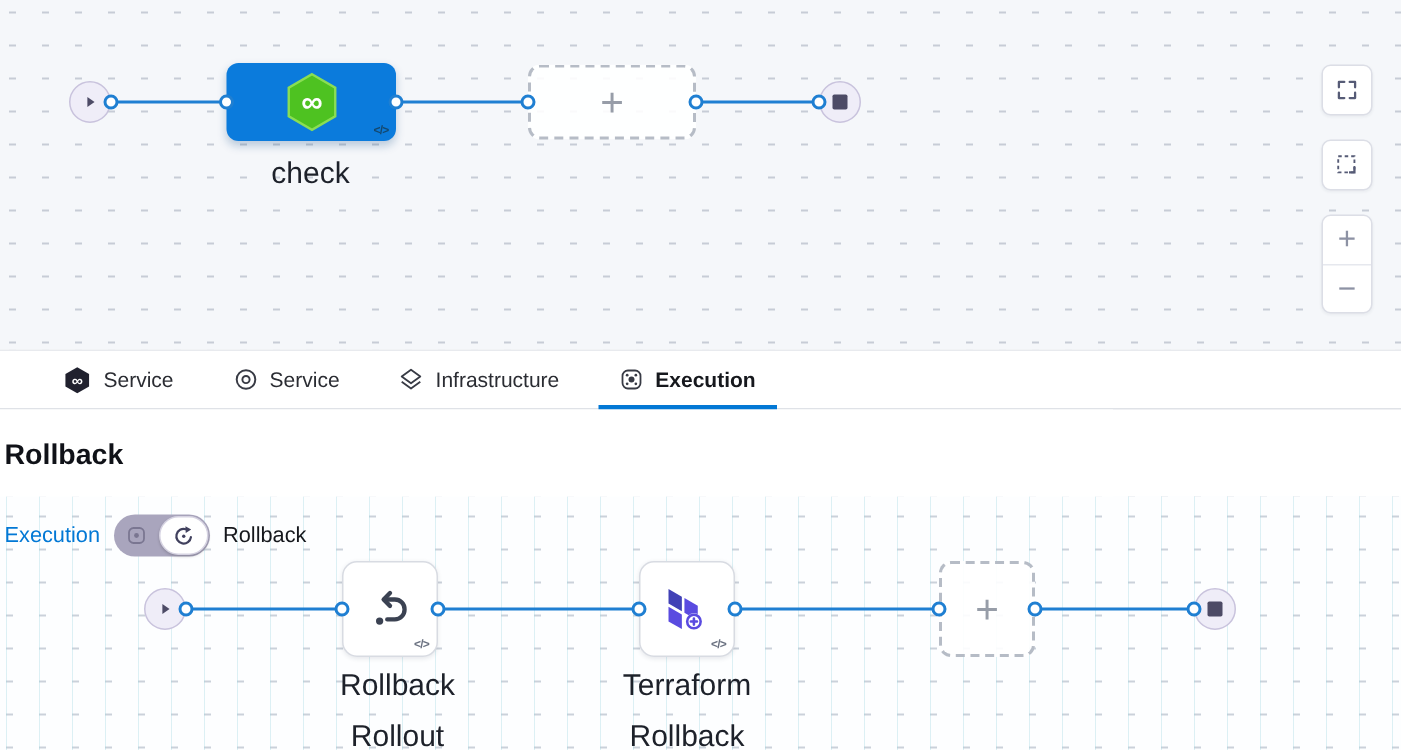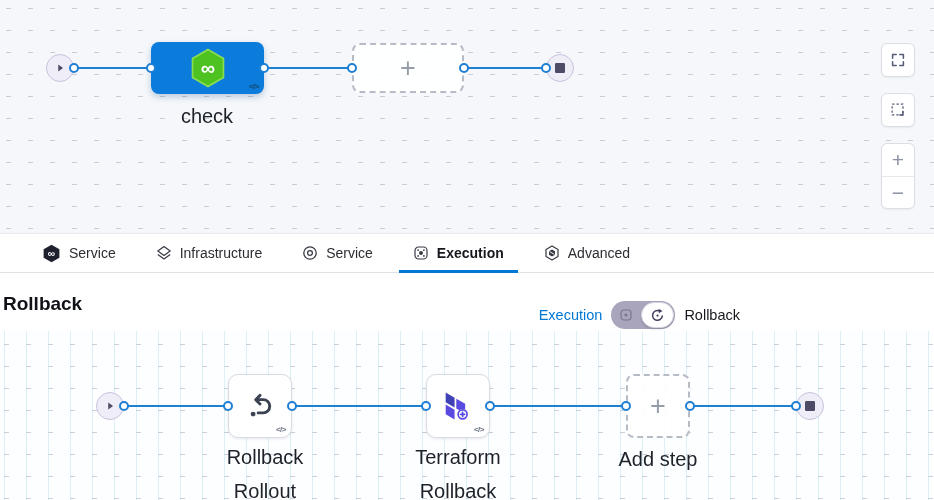--- a/index.html
+++ b/index.html
@@ -68,21 +68,21 @@
   .tab { position:relative; display:flex; align-items:center; gap:8px;
           padding:0 14px; margin-right:12px; cursor:pointer; font-size:14px;
           color:#2b2d33; white-space:nowrap; }
   .tab.active { font-weight:700; color:#16181d; }
   .tab.active::after { content:""; position:absolute; left:0; right:0; bottom:-1px;
           height:3px; background:#0278d5; }
 
   
   .section-header { position:absolute; left:0; top:273px; width:742px; height:58px;
           background:#fff; display:flex; justify-content:space-between;
-          align-items:flex-start; padding:0 2px 0 3px; z-index:4; }
+          align-items:flex-start; padding:0 2px 0 3px; z-index:4;flex-direction:column; }
   .section-title { margin-top:20px; font-size:19px; font-weight:700; color:#101218; }
   .mode-group { margin-top:28px; display:flex; align-items:center; gap:9px; }
   .exec-link { color:#0278d5; font-size:14.5px; font-weight:500; cursor:pointer; }
   .mode-label { color:#16181d; font-size:14.5px; }
   .toggle { position:relative; width:64px; height:28px; border-radius:15px;
           background:#a9a5bd; cursor:pointer; }
   .toggle-left { position:absolute; left:9px; top:8px; opacity:.55; }
   .toggle-thumb { position:absolute; right:1px; top:1px; width:33px; height:26px;
           background:#fff; border:1px solid #d6d3e2; border-radius:13px;
           display:flex; align-items:center; justify-content:center;
@@ -151,50 +151,42 @@
   <div class="tab-bar">
     <div class="tab">
       <svg width="19" height="19" viewBox="0 0 20 20">
         <polygon points="10,0.8 18.3,5.6 18.3,14.4 10,19.2 1.7,14.4 1.7,5.6" fill="#20212e"></polygon>
         <text x="10" y="14" text-anchor="middle" font-size="11" font-weight="bold" fill="#ffffff">∞</text>
       </svg>
       <span>Service</span>
     </div>
     <div class="tab">
       <svg width="16" height="16" viewBox="0 0 16 16">
+        <circle cx="8" cy="8" r="6.2" fill="none" stroke="#383b45" stroke-width="1.3"></circle>
+        <circle cx="8" cy="8" r="2.4" fill="none" stroke="#383b45" stroke-width="1.3"></circle>
+      </svg>
+      <span>Service</span>
+    </div>
+    <div class="tab">
+      <svg width="16" height="16" viewBox="0 0 16 16">
         <path d="M8 1.5 14.2 6 8 10.5 1.8 6Z" fill="none" stroke="#383b45" stroke-width="1.2" stroke-linejoin="round"></path>
         <path d="M1.8 9.5 8 14 14.2 9.5" fill="none" stroke="#383b45" stroke-width="1.2" stroke-linejoin="round"></path>
       </svg>
       <span>Infrastructure</span>
-    </div>
-    <div class="tab">
-      <svg width="16" height="16" viewBox="0 0 16 16">
-        <circle cx="8" cy="8" r="6.2" fill="none" stroke="#383b45" stroke-width="1.3"></circle>
-        <circle cx="8" cy="8" r="2.4" fill="none" stroke="#383b45" stroke-width="1.3"></circle>
-      </svg>
-      <span>Service</span>
     </div>
     <div class="tab active">
       <svg width="16" height="16" viewBox="0 0 16 16">
         <rect x="2" y="2" width="12" height="12" rx="3.6" fill="none" stroke="#383b45" stroke-width="1.2"></rect>
         <circle cx="8" cy="8" r="2" fill="#383b45"></circle>
         <circle cx="5.1" cy="5.1" r="0.9" fill="#383b45"></circle>
         <circle cx="10.9" cy="5.1" r="0.9" fill="#383b45"></circle>
         <circle cx="5.1" cy="10.9" r="0.9" fill="#383b45"></circle>
         <circle cx="10.9" cy="10.9" r="0.9" fill="#383b45"></circle>
       </svg>
       <span>Execution</span>
-    </div>
-    <div class="tab">
-      <svg width="16" height="16" viewBox="0 0 16 16">
-        <path d="M8 1 14 4.5V11.5L8 15 2 11.5V4.5Z" fill="none" stroke="#383b45" stroke-width="1.2" stroke-linejoin="round"></path>
-        <path d="M8 4.5 11 6.2V9.8L8 11.5 5 9.8V6.2Z" fill="#383b45"></path>
-        <path d="M5.6 6.6 10.4 9.4" stroke="#ffffff" stroke-width="0.9"></path>
-      </svg>
-      <span>Advanced</span>
     </div>
   </div>
 
   <div class="section-header">
     <div class="section-title">Rollback</div>
     <div class="mode-group">
       <span class="exec-link">Execution</span>
       <div class="toggle">
         <svg class="toggle-left" width="12" height="12" viewBox="0 0 12 12">
           <rect x="1" y="1" width="10" height="10" rx="3" fill="none" stroke="#55516e" stroke-width="1.2"></rect>
@@ -244,21 +236,20 @@
         <circle cx="17.3" cy="21.8" r="4.2" fill="none" stroke="#5a4be0" stroke-width="1.6"></circle>
         <path d="M17.3 19.9v3.8 M15.4 21.8h3.8" stroke="#5a4be0" stroke-width="1.6" stroke-linecap="round"></path>
       </svg>
       <span class="code-badge code-gray">&lt;/&gt;</span>
     </div>
     <div class="node-label" style="left:408px; top:109px; width:100px;">Terraform Rollback</div>
 
     <div class="add-node" style="left:626px; top:43px; width:64px; height:64px;">
       <span class="plus-glyph">+</span>
     </div>
-    <div class="node-label" style="left:603px; top:111px; width:110px;">Add step</div>
 
     <div class="terminal" style="left:796px; top:61px;">
       <svg width="12" height="12" viewBox="0 0 12 12">
         <rect x="1" y="1" width="10" height="10" rx="1.2" fill="#4d4b66"></rect>
       </svg>
     </div>
 
     <div class="port" style="left:119px; top:70px;"></div>
     <div class="port" style="left:223px; top:70px;"></div>
     <div class="port" style="left:287px; top:70px;"></div>

